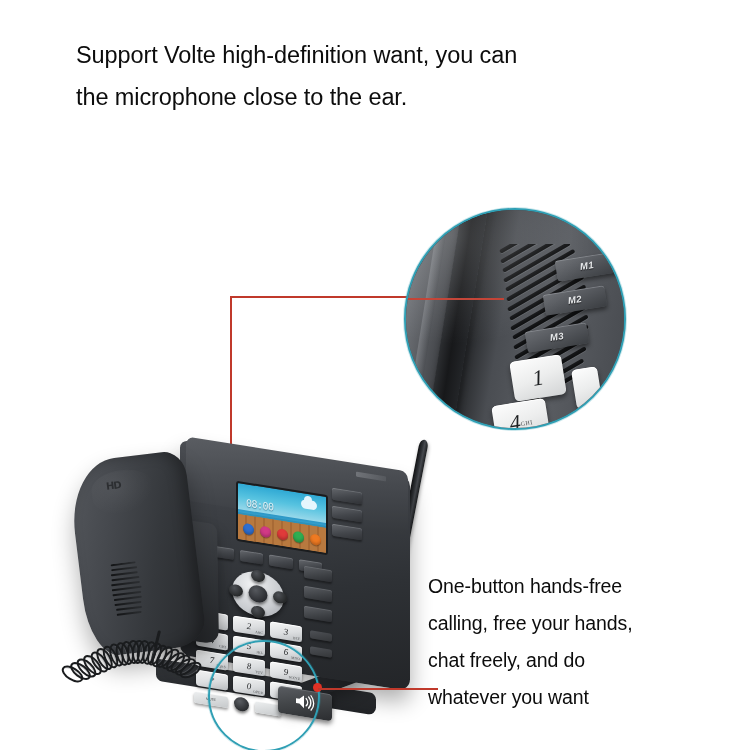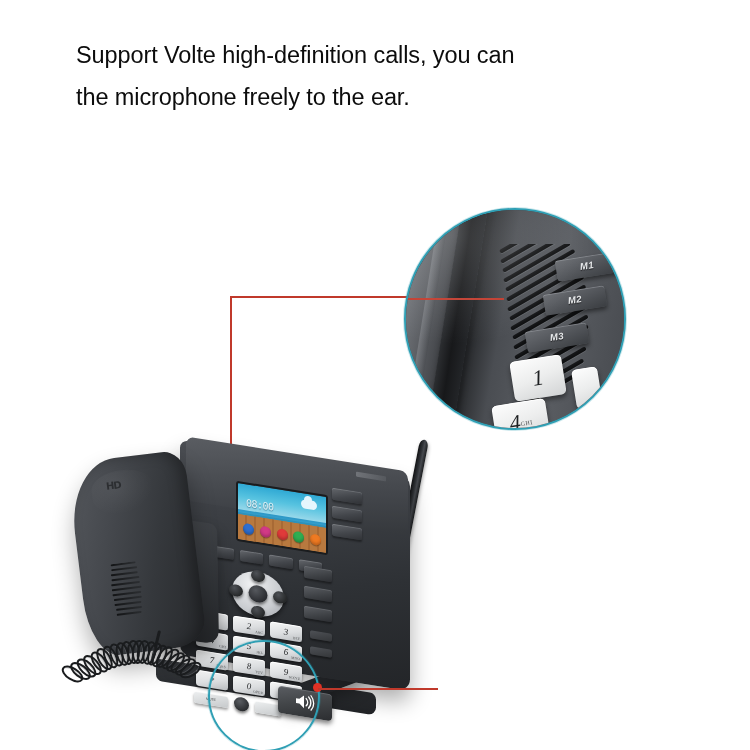--- a/index.html
+++ b/index.html
@@ -379,22 +379,22 @@
     box-shadow:0 0 0 1px rgba(47,159,180,.2);
     pointer-events:none;
   }
 </style>
 </head>
 <body>
 
 <div class="stage">
 
   <div class="headline">
-    <span class="ln">Support Volte high-definition calls, you can</span>
-    <span class="ln">the microphone freely to the ear.</span>
+    <span class="ln">Support Volte high-definition want, you can</span>
+    <span class="ln">the microphone close to the ear.</span>
   </div>
 
   <div class="lead-h"></div>
   <div class="lead-v"></div>
   <div class="lead-dot"></div>
 
   <div class="mag">
     <div class="mag-inner">
       <div class="mag-shell"></div>
       <div class="mag-seam2"></div>
@@ -575,14 +575,20 @@
         <i style="left: 111.836px; top: 24.4858px; transform: rotate(48.7619deg);"></i>
         <i style="left: 116.931px; top: 27.2096px; transform: rotate(54.381deg);"></i>
         <i style="left: 122px; top: 30px; transform: rotate(60deg);"></i>
       </div>
   </div>
 
   <div class="spot"></div>
   <div class="lead-dot2"></div>
   <div class="lead-h2"></div>
 
+  <div class="sidecopy">
+    <span class="ln">One-button hands-free</span>
+    <span class="ln">calling, free your hands,</span>
+    <span class="ln">chat freely, and do</span>
+    <span class="ln">whatever you want</span>
+  </div>
 
 </div>
 
 </body></html>

